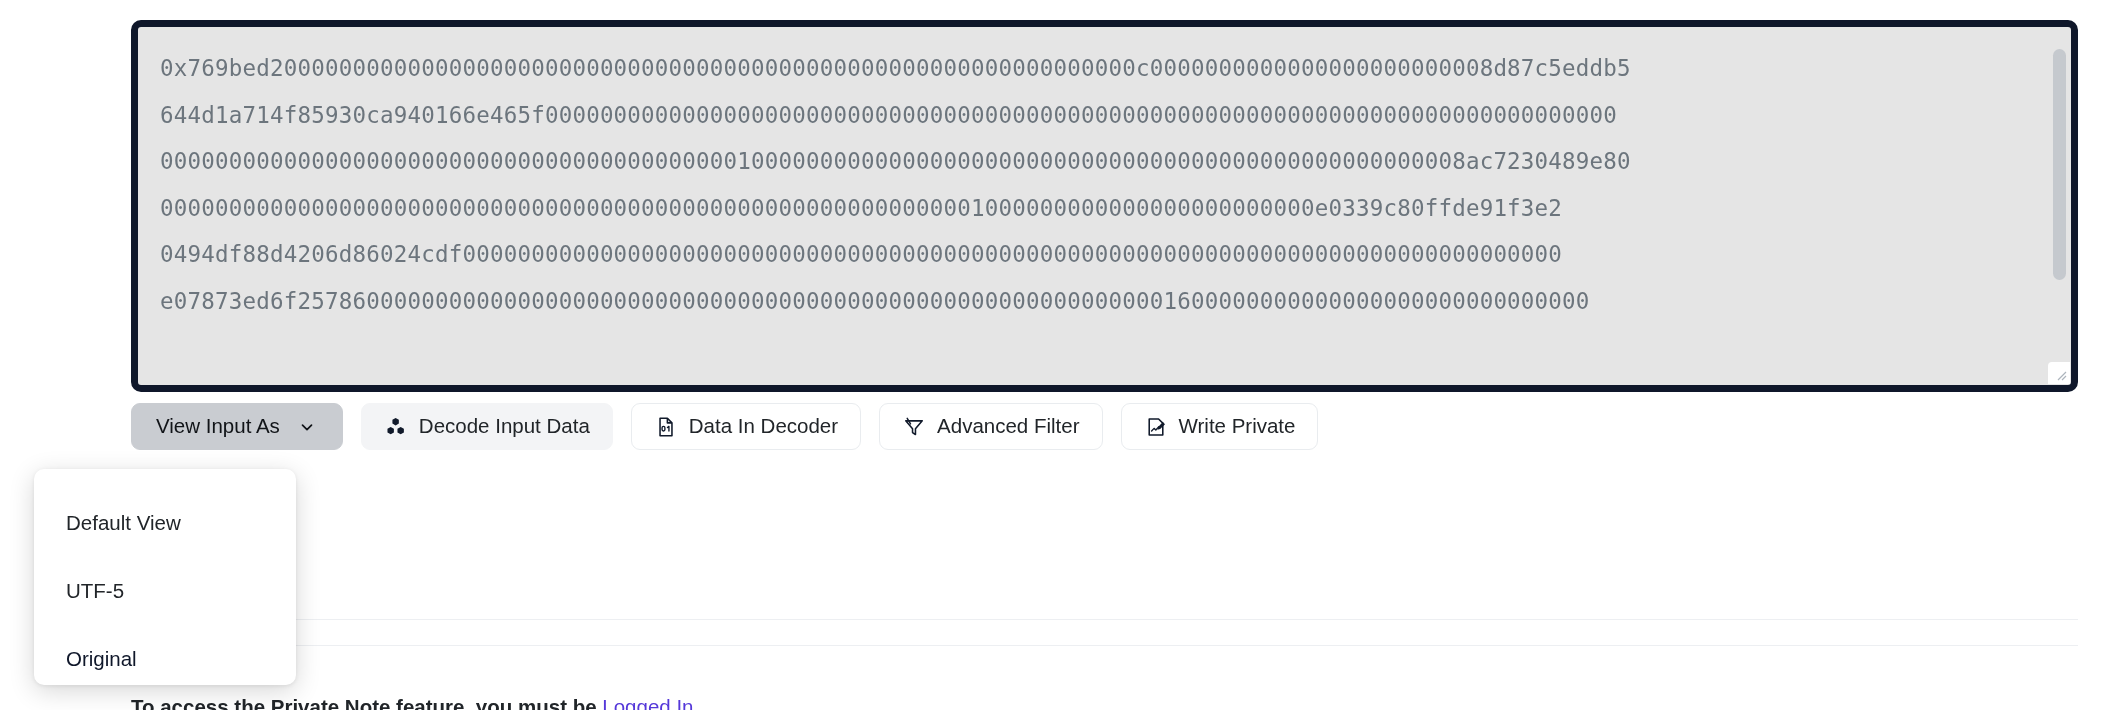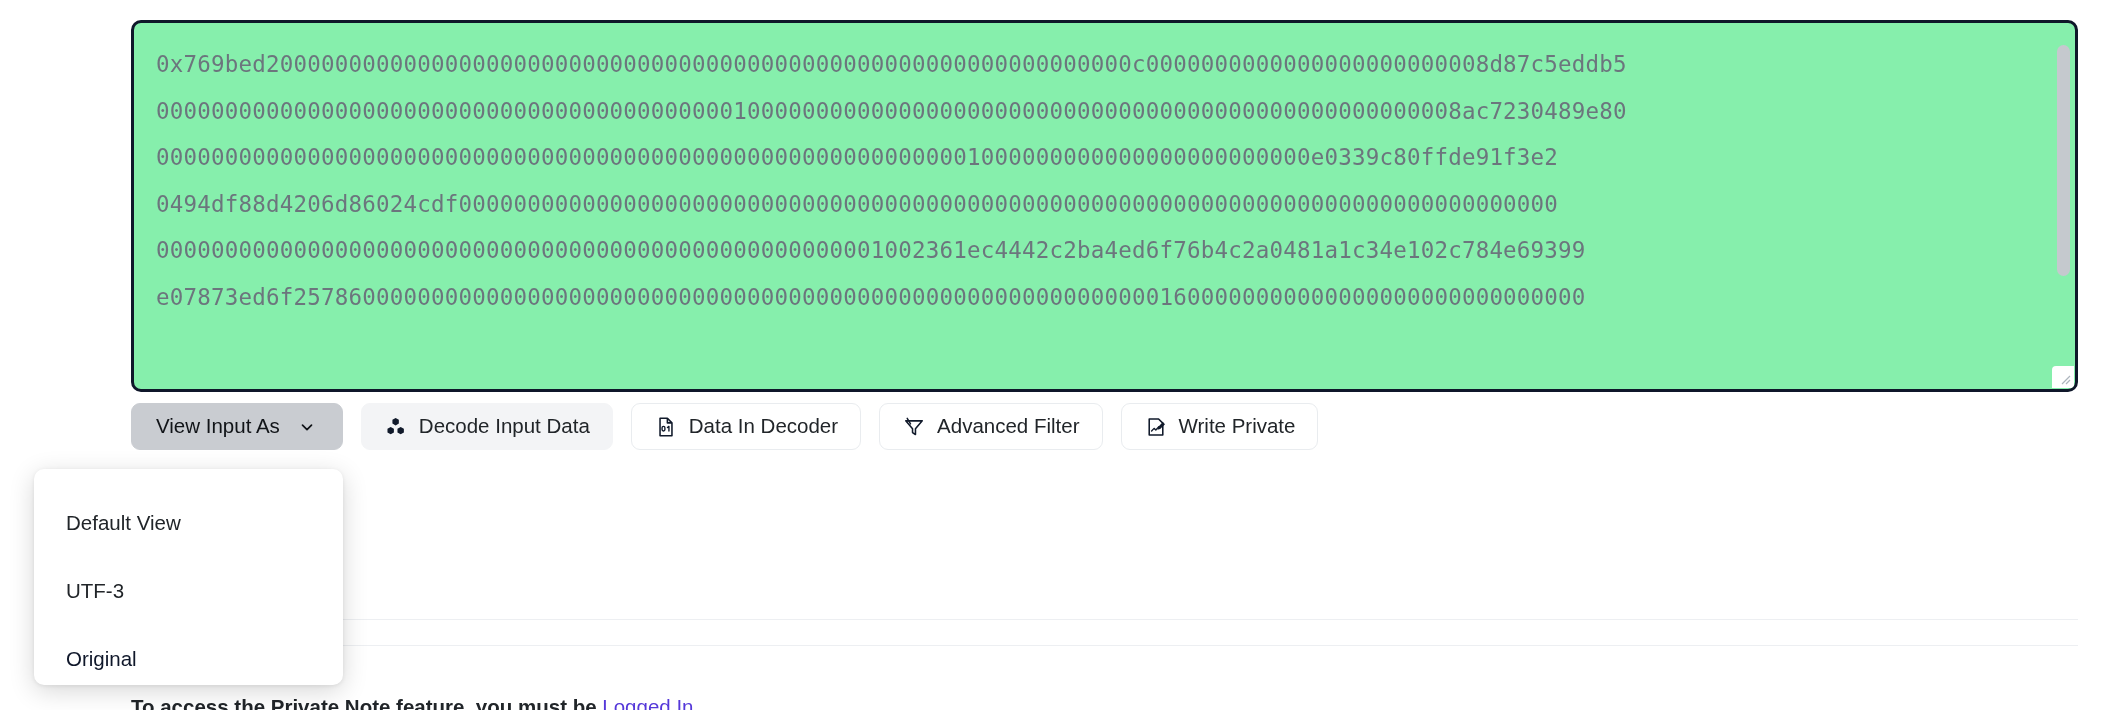--- a/index.html
+++ b/index.html
@@ -25,22 +25,22 @@
     left: 131px;
     top: 20px;
     width: 1947px;
     height: 372px;
   }
 
   .input-data-box {
     position: relative;
     width: 100%;
     height: 100%;
-    background: #86efac;
-    border: 3px solid #0f172a;
+    background: #e5e5e5;
+    border: 7px solid #0f172a;
     border-radius: 10px;
     overflow: hidden;
   }
 
   .hex-scroll {
     position: absolute;
     inset: 0;
     padding: 18px 40px 10px 22px;
     overflow: hidden;
   }
@@ -142,21 +142,21 @@
     margin-left: 5px;
     color: #111418;
     flex: none;
   }
 
   
   .dropdown {
     position: absolute;
     left: 34px;
     top: 469px;
-    width: 309px;
+    width: 262px;
     height: 216px;
     background: #ffffff;
     border-radius: 10px;
     box-shadow: 0 6px 26px rgba(0,0,0,0.16), 0 1px 4px rgba(0,0,0,0.08);
     padding: 20px 0 0 0;
     overflow: hidden;
     z-index: 20;
   }
 
   .dd-item {
@@ -213,24 +213,24 @@
 </head>
 <body>
 
 <div id="root">
 
   <div class="input-data-wrap">
     <div class="input-data-box">
 
       <div class="hex-scroll">
         <div class="hex-line">0x769bed200000000000000000000000000000000000000000000000000000000000000c0000000000000000000000008d87c5eddb5</div>
+        <div class="hex-line">644d1a714f85930ca940166e465f000000000000000000000000000000000000000000000000000000000000000000000000000000</div>
         <div class="hex-line">00000000000000000000000000000000000000000010000000000000000000000000000000000000000000000000008ac7230489e80</div>
         <div class="hex-line">000000000000000000000000000000000000000000000000000000000001000000000000000000000000e0339c80ffde91f3e2</div>
         <div class="hex-line">0494df88d4206d86024cdf00000000000000000000000000000000000000000000000000000000000000000000000000000000</div>
-        <div class="hex-line">00000000000000000000000000000000000000000000000000001002361ec4442c2ba4ed6f76b4c2a0481a1c34e102c784e69399</div>
         <div class="hex-line">e07873ed6f2578600000000000000000000000000000000000000000000000000000000001600000000000000000000000000000</div>
       </div>
 
       <div class="hex-scrollbar-track"></div>
       <div class="hex-scrollbar-thumb"></div>
 
       <div class="resize-handle">
         <svg width="14" height="14" viewBox="0 0 14 14" aria-hidden="true">
           <path d="M13 5 L5 13 M13 9 L9 13" stroke="#adb5bd" stroke-width="1.2" fill="none"></path>
         </svg>
@@ -300,20 +300,20 @@
   <div class="bottom-note">
     <b>To access the Private Note feature, you must be</b>
     <a href="#">Logged In</a>
   </div>
 
   <div class="dropdown">
     <div class="dd-item">
       <span>Default View</span>
     </div>
     <div class="dd-item">
-      <span>UTF-3</span>
+      <span>UTF-5</span>
     </div>
     <div class="dd-item active">
       <span>Original</span>
     </div>
   </div>
 
 </div>
 
 </body></html>

